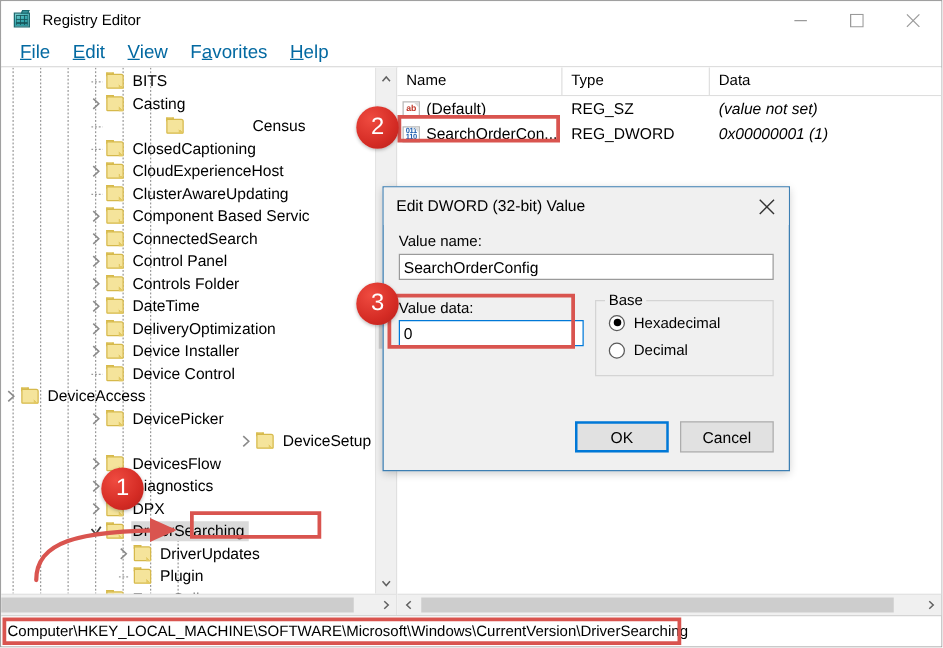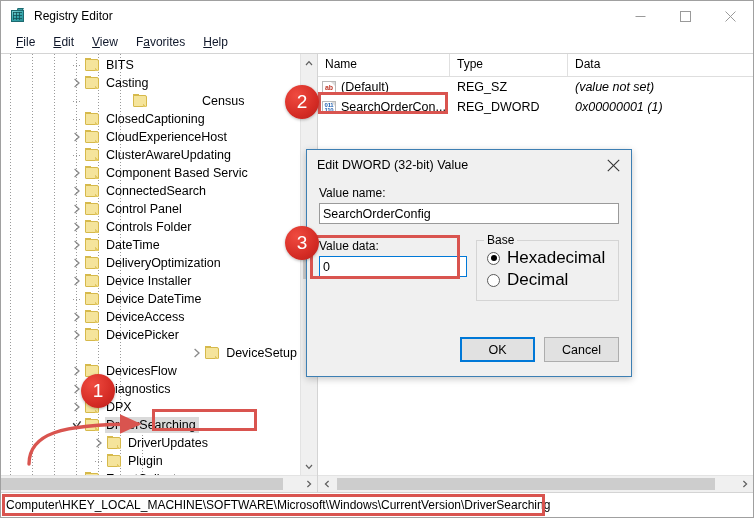--- a/index.html
+++ b/index.html
@@ -86,22 +86,22 @@
   .menubar {
     height: 22px;
     display: flex;
     align-items: center;
     padding-left: 6px;
     flex: none;
     background: #ffffff;
   }
   .menu-item {
     padding: 2px 9px;
-    font-size: 12px;
-    color: #0f172a;
+    font-size: 15px;
+    color: #0369a1;
     line-height: 16px;
   }
   .menu-item u { text-decoration: underline; }
 
   
   .main {
     flex: 1 1 auto;
     display: flex;
     position: relative;
     min-height: 0;
@@ -380,21 +380,21 @@
     flex: none;
     position: relative;
     box-sizing: border-box;
   }
   .radio.on::after {
     content: "";
     position: absolute; left: 2.5px; top: 2.5px;
     width: 6px; height: 6px; border-radius: 50%;
     background: #000;
   }
-  .radio-lbl { font-size: 17px; }
+  .radio-lbl { font-size: 12px; }
   .dlg-buttons {
     position: absolute;
     right: 12px; bottom: 14px;
     display: flex;
     gap: 9px;
   }
   .dlg-btn {
     width: 75px; height: 25px;
     background: #e1e1e1;
     border: 1px solid #adadad;
@@ -670,23 +670,23 @@
               </div>
               <div class="tree-row" style="padding-left: 68px;">
                 <div class="tw">
                   <div class="elbow" style="left: 4px; top: 9px;"></div>
                 </div>
                 <div class="folder">
                   <div class="f-tab"></div>
                   <div class="f-back"></div>
                   <div class="f-fold"></div>
                 </div>
-                <span class="tree-label">Device DateTime</span>
-              </div>
-              <div class="tree-row" style="padding-left: 68px;">
+                <span class="tree-label">Device Control</span>
+              </div>
+              <div class="tree-row" style="">
                 <div class="tw">
                   <div class="chev">
                     <svg width="10" height="10" viewBox="0 0 10 10">
                       <path d="M2.6 0.9 L7 5 L2.6 9.1" fill="none" stroke="#8a8a8a" stroke-width="1.3"></path>
                     </svg>
                   </div>
                 </div>
                 <div class="folder">
                   <div class="f-tab"></div>
                   <div class="f-back"></div>

